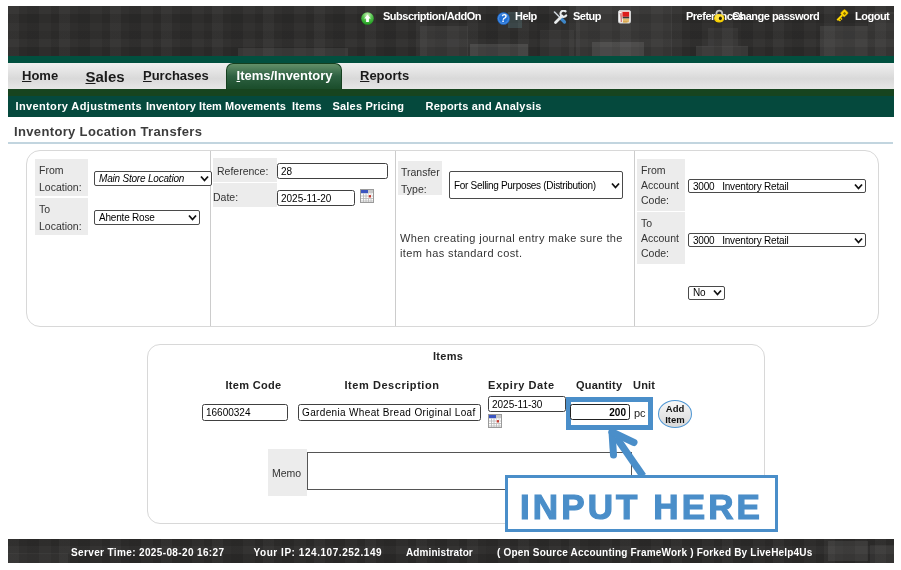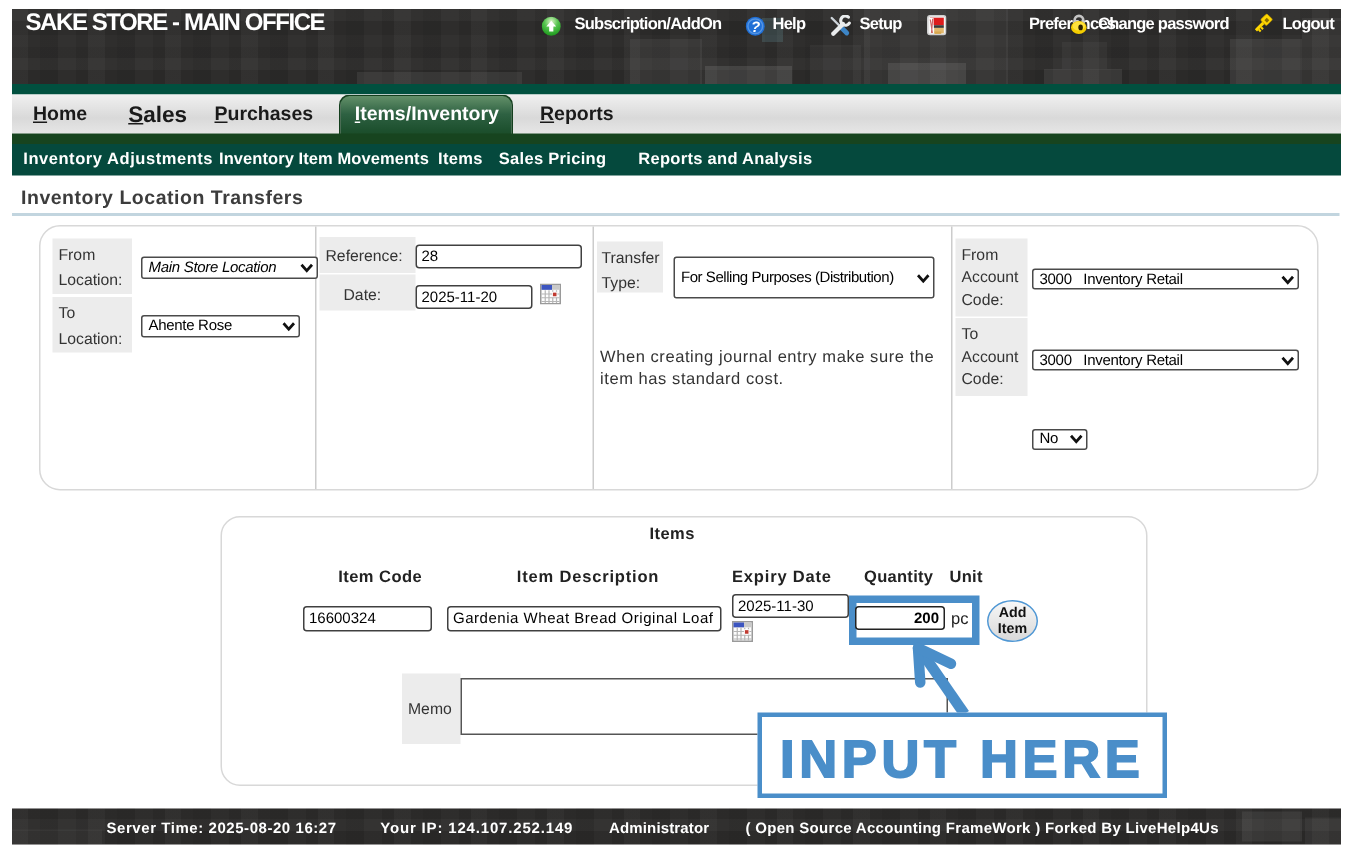--- a/index.html
+++ b/index.html
@@ -27,21 +27,20 @@
   <div class="abs" style="left:230px; top:42px; width:110px; height:8px; background:rgba(255,255,255,0.07);"></div>
   <div class="abs" style="left:532px; top:24px; width:34px; height:26px; background:rgba(255,255,255,0.04);"></div>
   <div class="abs" style="left:568px; top:0px; width:96px; height:50px; background:rgba(255,255,255,0.055);"></div>
   <div class="abs" style="left:584px; top:36px; width:52px; height:14px; background:rgba(255,255,255,0.09);"></div>
   <div class="abs" style="left:688px; top:40px; width:52px; height:10px; background:rgba(255,255,255,0.08);"></div>
   <div class="abs" style="left:700px; top:22px; width:30px; height:18px; background:rgba(255,255,255,0.04);"></div>
   <div class="abs" style="left:812px; top:20px; width:48px; height:30px; background:rgba(255,255,255,0.075);"></div>
   <div class="abs" style="left:860px; top:6px; width:26px; height:44px; background:rgba(255,255,255,0.05);"></div>
   <div class="abs" style="left:500px; top:6px; width:14px; height:16px; background:rgba(120,190,200,0.18);"></div>
 </div>
-<div class="abs" style="left:17px; top:7px; color:#fff; font-size:16px; font-weight:bold; letter-spacing:-0.95px;">SAKE STORE - MAIN OFFICE</div>
 
 <div class="abs" style="left:361px; top:11px; width:13px; height:13px;">
   <svg width="13" height="13">
         <defs>
           <radialGradient id="orb" cx="0.5" cy="0.25" r="0.8">
             <stop offset="0" stop-color="#d9f3c4"></stop>
             <stop offset="0.45" stop-color="#55c34f"></stop>
             <stop offset="1" stop-color="#169416"></stop>
           </radialGradient>
         </defs>
@@ -136,21 +135,21 @@
       </svg>
     </div>
 <div class="sel" style="left:94px; top:210px; width:106px; height:15px;">
       <span class="tx">Ahente Rose</span>
       <svg width="9" height="7">
         <path d="M1 1.5 L4.5 5.5 L8 1.5" stroke="#111" stroke-width="1.8" fill="none"></path>
       </svg>
     </div>
 
 <div class="abs lbl" style="left:213px; top:158px; width:64px; height:24px; padding:7px 0 0 4px;">Reference:</div>
-<div class="abs lbl" style="left:213px; top:183px; width:64px; height:24px; padding:8px 0 0 16px;">Date:</div>
+<div class="abs lbl" style="left:213px; top:183px; width:64px; height:24px; padding:8px 0 0 0;">Date:</div>
 <div class="inp" style="left:277px; top:163px; width:111px; height:16px;">28</div>
 <div class="inp" style="left:277px; top:190px; width:78px; height:16px;">2025-11-20</div>
 <div class="abs" style="left:360px; top:189px; width:14px; height:14px;">
   <svg width="14" height="14">
         <rect x="0.5" y="0.5" width="13" height="13" fill="#fdfdfd" stroke="#9a9a9a"></rect>
         <rect x="1" y="1" width="12" height="3.2" fill="#c9c9c9"></rect>
         <rect x="1" y="1" width="7" height="3.2" fill="#3c55c0"></rect>
         <path d="M1 7 H13 M1 9.5 H13 M1 12 H13 M3.5 4.5 V13 M6 4.5 V13 M8.5 4.5 V13 M11 4.5 V13" stroke="#b5b5b5" stroke-width="0.8"></path>
         <rect x="8" y="5.5" width="3.6" height="3.6" fill="#fff"></rect>
         <rect x="8.6" y="6.1" width="2.4" height="2.4" fill="#c03a30"></rect>

